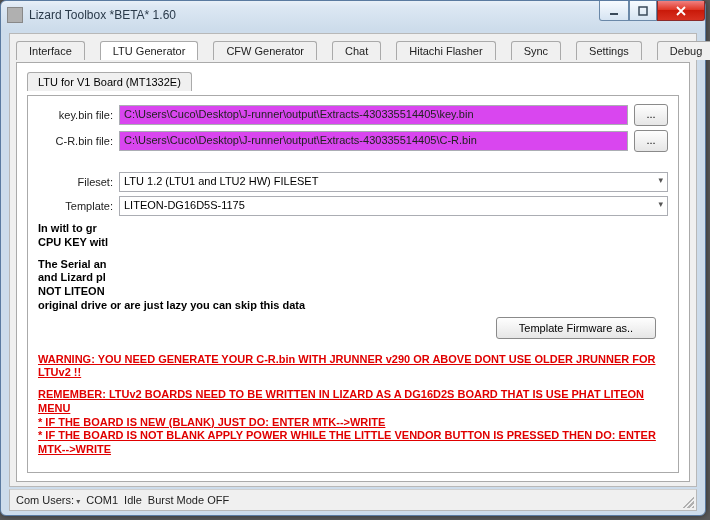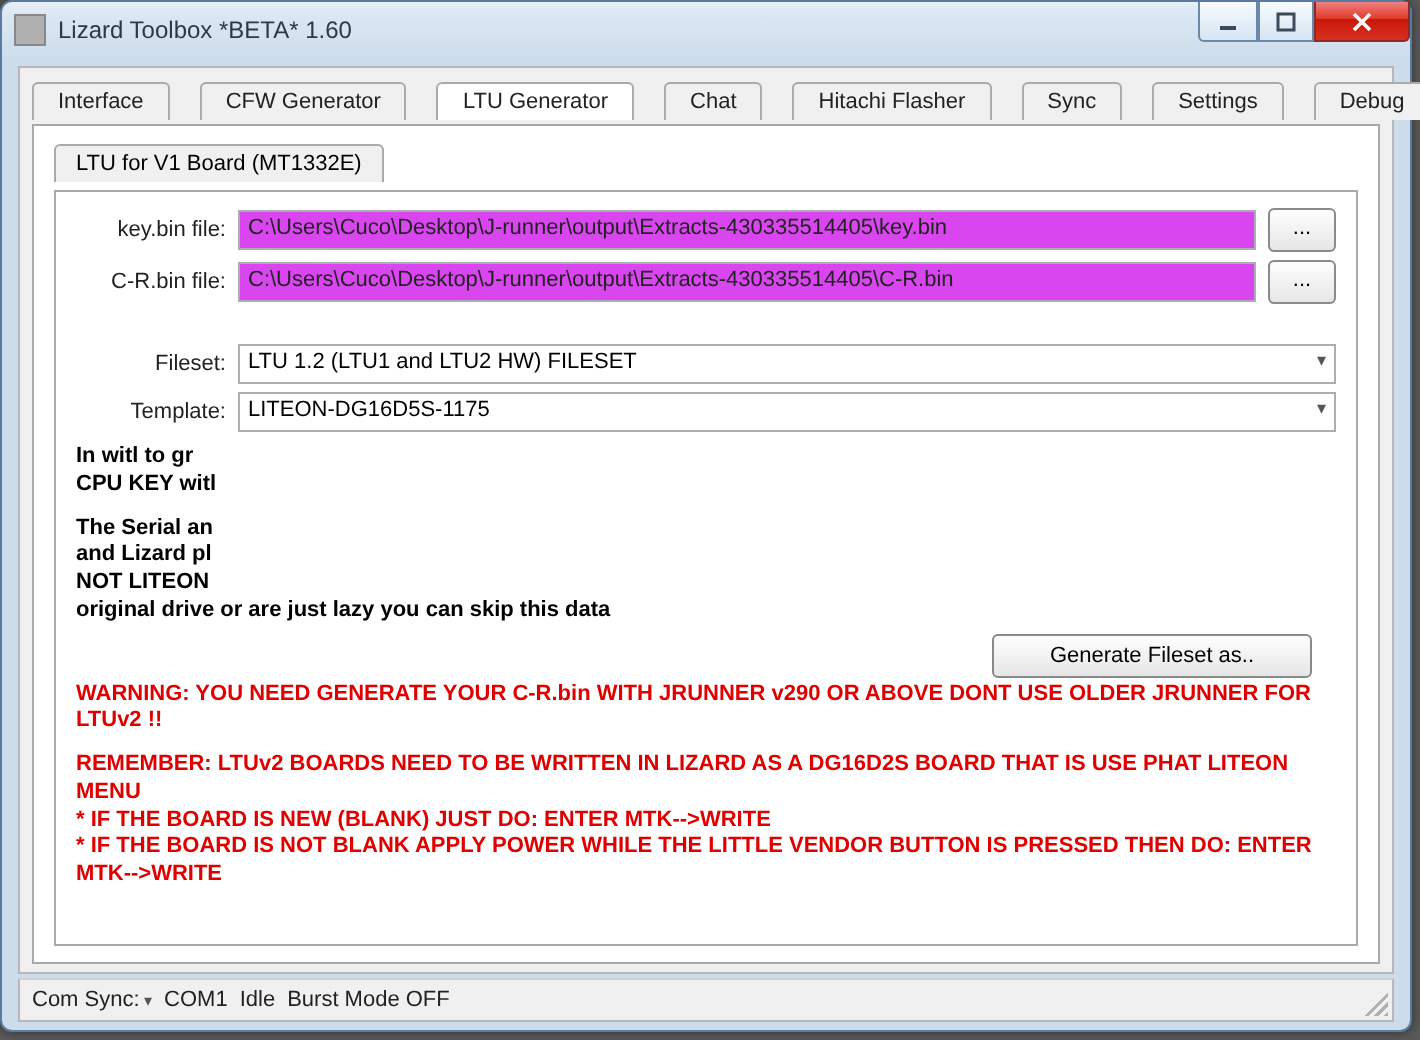--- a/index.html
+++ b/index.html
@@ -259,22 +259,22 @@
             <path d="M2 1 L10 9 M10 1 L2 9" stroke="#fff" stroke-width="1.8"></path>
           </svg>
       </div>
     </div>
   </div>
 
   <div class="client">
 
     <div class="main-tabs">
       <div class="tab">Interface</div>
+      <div class="tab active">LTU Generator</div>
       <div class="tab">CFW Generator</div>
-      <div class="tab active">LTU Generator</div>
       <div class="tab">Chat</div>
       <div class="tab">Hitachi Flasher</div>
       <div class="tab">Sync</div>
       <div class="tab">Settings</div>
       <div class="tab">Debug</div>
       <div class="tab">XK3Y-TOOLS</div>
     </div>
 
     <div class="main-body">
 
@@ -311,38 +311,38 @@
         <div class="info-text" style="margin-top:6px;">
           <b><span>In witl to gr</span></b><br>
           <b><span>CPU KEY witl</span></b>
           <div style="height:8px"></div>
           <b><span>The Serial an</span></b><br>
           <b><span>and Lizard pl</span></b><br>
           <b><span>NOT LITEON</span></b><br>
           <b><span>original drive or are just lazy you can skip this data</span></b>
         </div>
 
-        <div class="btn-gen">Generate Fileset as..</div>
-
-        <div class="warning" style="margin-top:2px;">
+        <div class="btn-gen">Template Firmware as..</div>
+
+        <div class="warning" style="margin-top:14px;text-decoration:underline;">
           <span>WARNING: YOU NEED GENERATE YOUR C-R.bin WITH JRUNNER v290 OR ABOVE DONT USE OLDER JRUNNER FOR LTUv2 !!</span>
           <div style="height:8px"></div>
           <span>REMEMBER: LTUv2 BOARDS NEED TO BE WRITTEN IN LIZARD AS A DG16D2S BOARD THAT IS USE PHAT LITEON MENU</span><br>
           <span>* IF THE BOARD IS NEW (BLANK) JUST DO: ENTER MTK--&gt;WRITE</span><br>
           <span>* IF THE BOARD IS NOT BLANK APPLY POWER WHILE THE LITTLE VENDOR BUTTON IS PRESSED THEN DO: ENTER MTK--&gt;WRITE</span>
         </div>
 
 
       </div>
 
     </div>
 
   </div>
 
   <div class="statusbar">
-    <span class="drop">Com Sync:</span>
+    <span class="drop">Com Users:</span>
     <span>COM1</span>
     <span>Idle</span>
     <span>Burst Mode OFF</span>
     <div class="grip"></div>
   </div>
 
 </div>
 
 </body></html>

